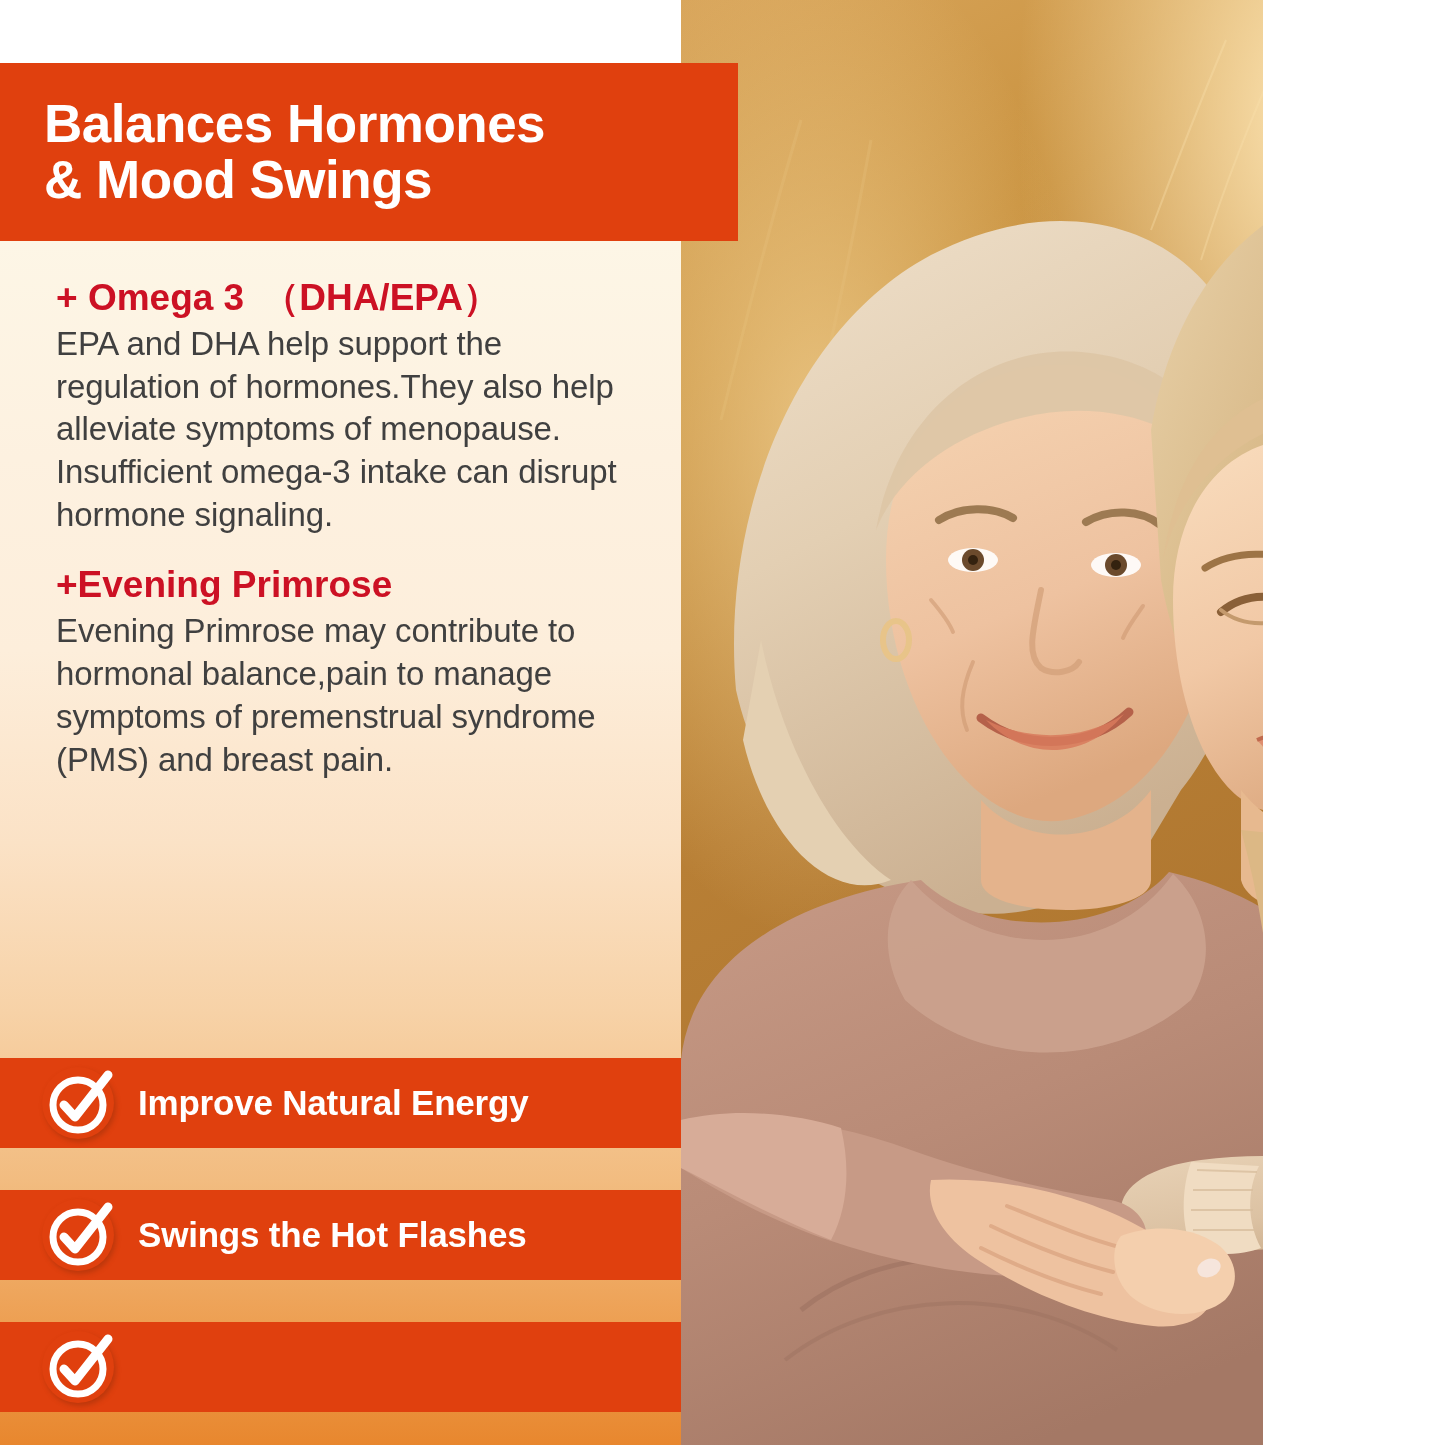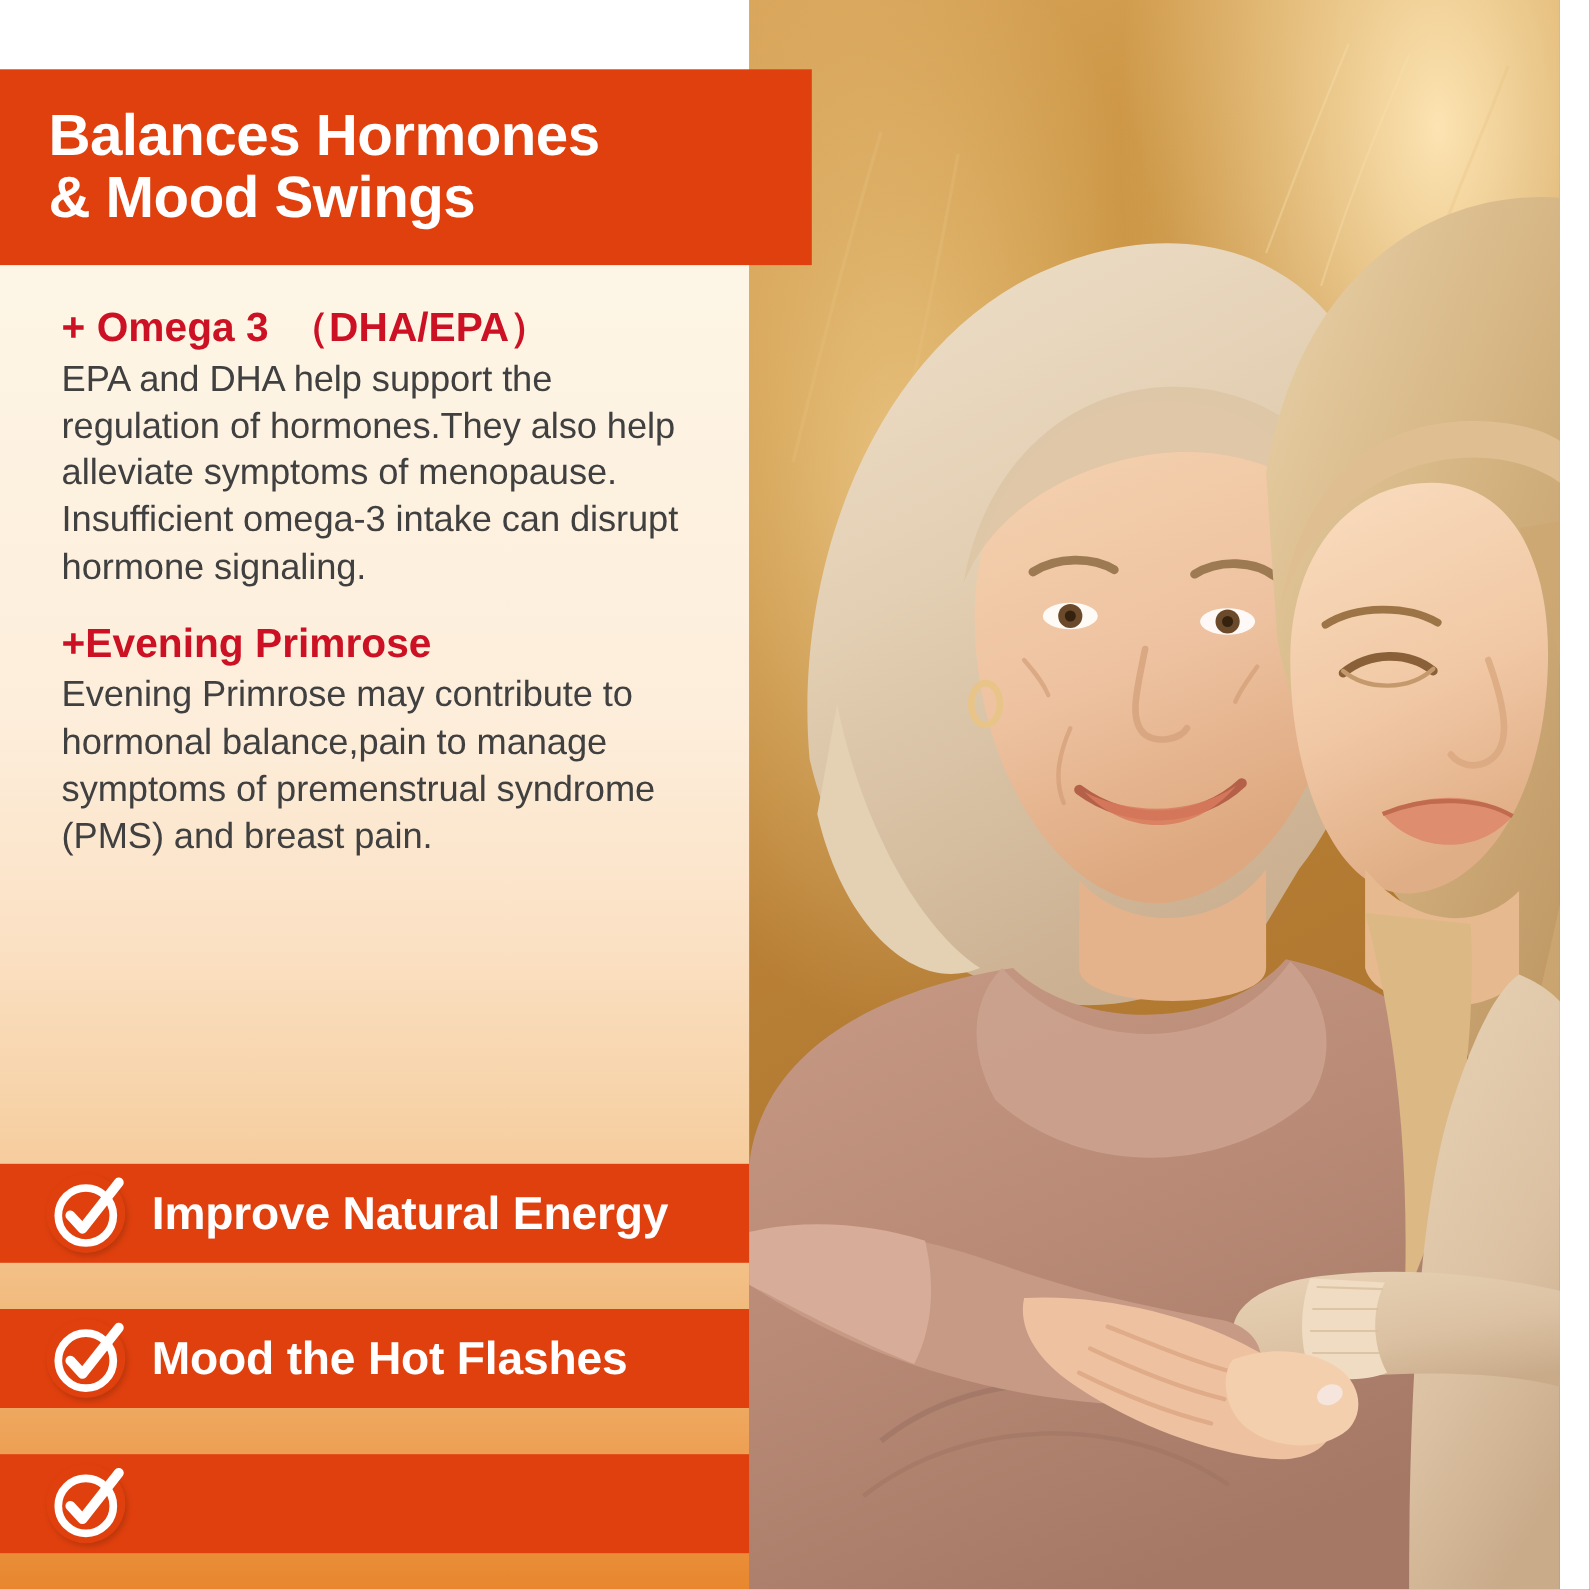--- a/index.html
+++ b/index.html
@@ -2,21 +2,21 @@
 <html><head>
 <meta charset="utf-8">
 <style>
   html,body{margin:0;padding:0;}
   body{
     width:1445px;height:1445px;
     background:#ffffff;
     font-family:"Liberation Sans",sans-serif;
     overflow:hidden;
   }
-  #root{position:relative;width:1418px;height:1445px;overflow:hidden;background:#fff;}
+  #root{position:relative;width:1263px;height:1445px;overflow:hidden;background:#fff;}
 
   
   .photo{
     position:absolute;left:681px;top:0;width:764px;height:1445px;
     overflow:hidden;
     background:#c98a43;
   }
   .photo svg{display:block;width:764px;height:1445px;}
 
   
@@ -96,21 +96,21 @@
     transform:translateY(-50%);
     width:72px;height:72px;
     border-radius:50%;
     background:#e0400e;
     box-shadow:2px 3px 5px rgba(120,40,10,0.35);
     display:flex;align-items:center;justify-content:center;
   }
   .check-badge svg{display:block;width:72px;height:72px;overflow:visible;}
   .benefit-label{
     color:#ffffff;
-    font-size:42px;
+    font-size:35px;
     font-weight:bold;
     padding-left:138px;
     letter-spacing:-0.2px;
     white-space:nowrap;
   }
 </style>
 </head>
 <body>
 
 <div id="root">
@@ -339,21 +339,21 @@
       <span class="benefit-label">Improve Natural Energy</span>
     </div>
 
     <div class="benefit-row">
       <span class="check-badge">
         <svg viewBox="0 0 72 72">
           <circle cx="36" cy="38" r="25" fill="none" stroke="#ffffff" stroke-width="7"></circle>
           <path d="M22 38 L 33 50 L 66 8" fill="none" stroke="#ffffff" stroke-width="9" stroke-linecap="round" stroke-linejoin="round"></path>
         </svg>
       </span>
-      <span class="benefit-label">Mood the Hot Flashes</span>
+      <span class="benefit-label">Swings the Hot Flashes</span>
     </div>
 
     <div class="benefit-row">
       <span class="check-badge">
         <svg viewBox="0 0 72 72">
           <circle cx="36" cy="38" r="25" fill="none" stroke="#ffffff" stroke-width="7"></circle>
           <path d="M22 38 L 33 50 L 66 8" fill="none" stroke="#ffffff" stroke-width="9" stroke-linecap="round" stroke-linejoin="round"></path>
         </svg>
       </span>
     </div>

